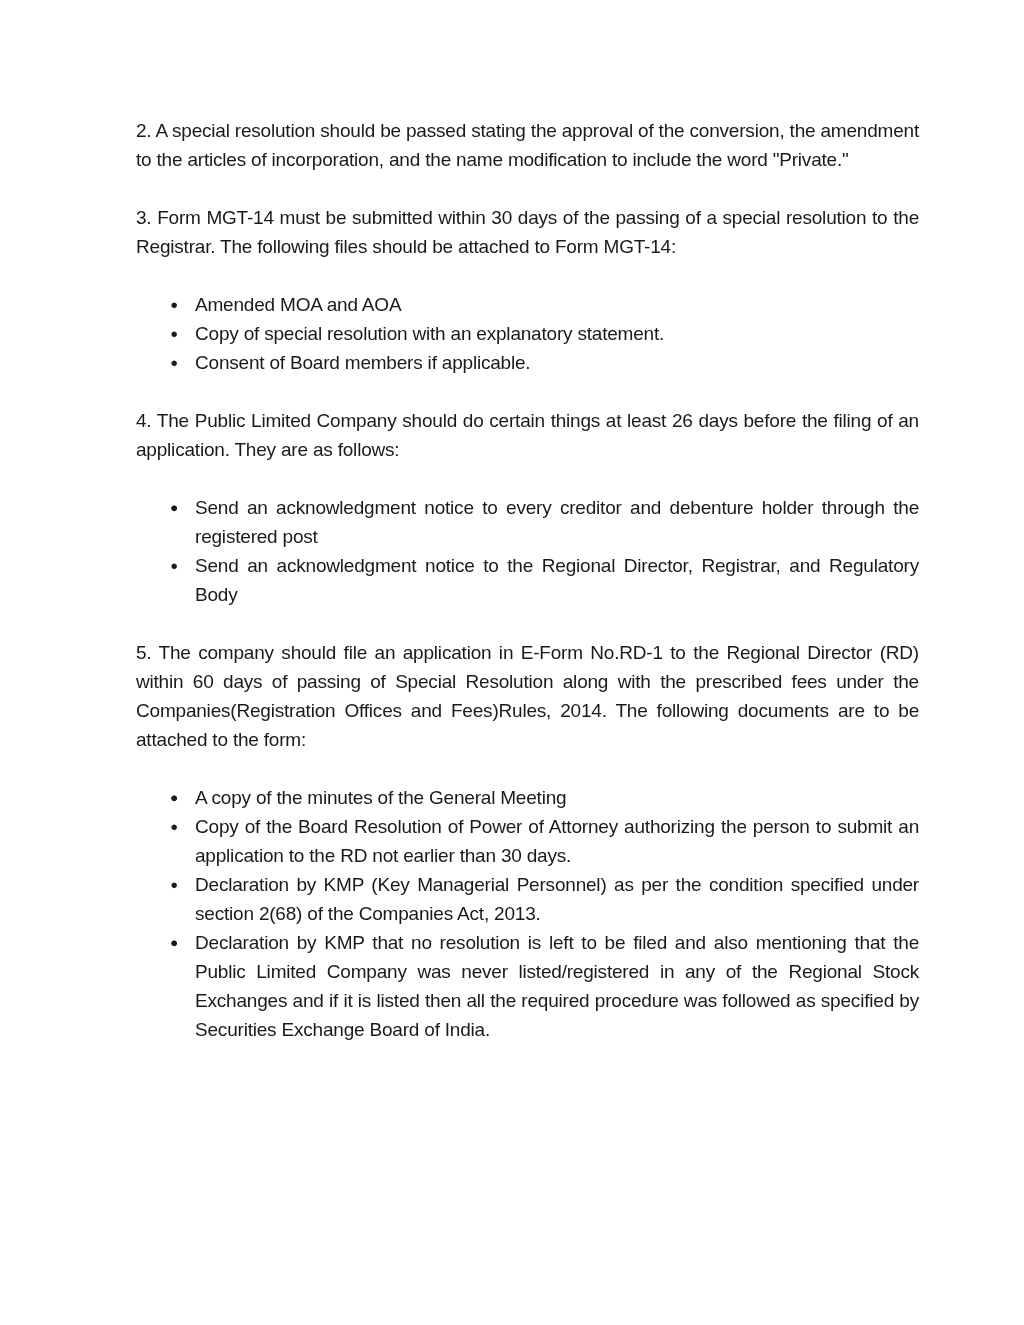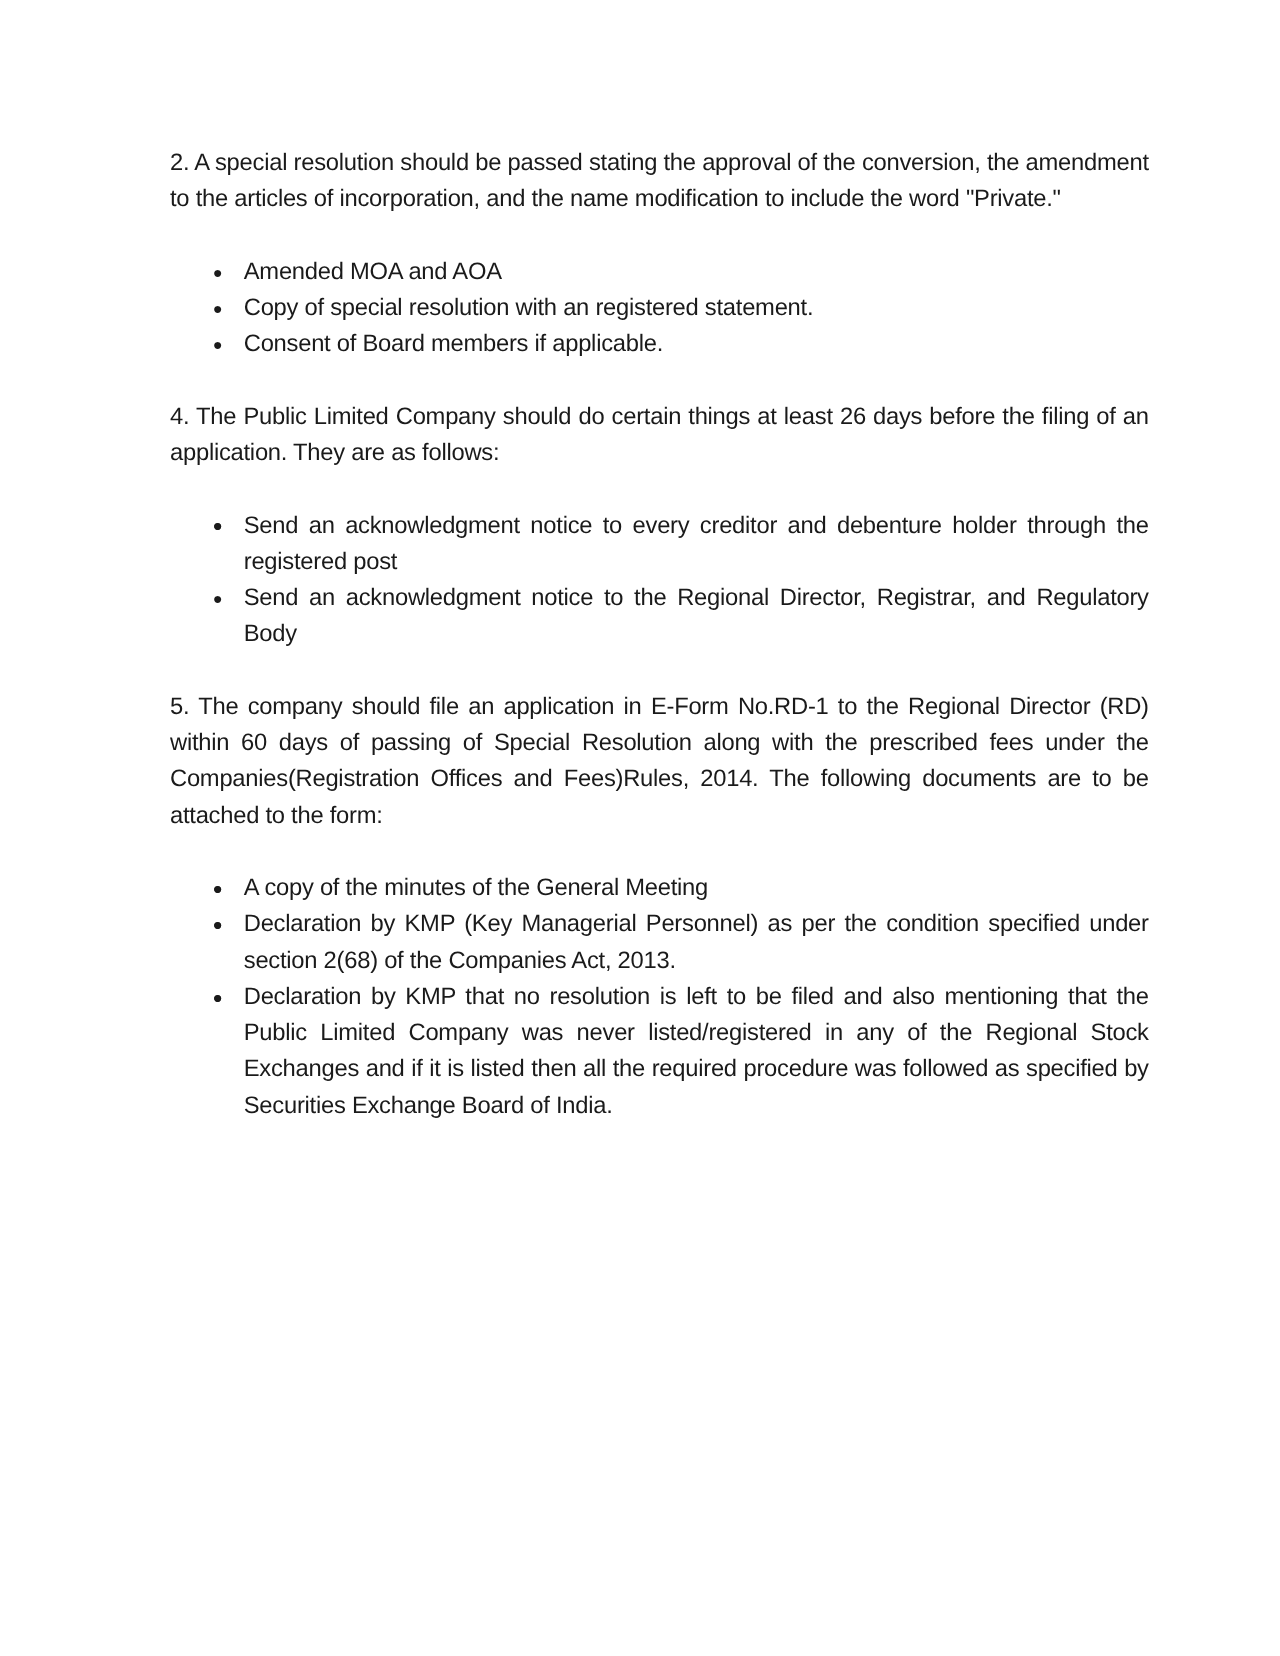--- a/index.html
+++ b/index.html
@@ -47,36 +47,37 @@
       font-size: 13px;
     }
   </style>
 </head>
 <body>
 
 <div class="page">
 
   <p class="para">2. A special resolution should be passed stating the approval of the conversion, the amendment to the articles of incorporation, and the name modification to include the word "Private."</p>
 
+  <p class="para">3. Form MGT-14 must be submitted within 30 days of the passing of a special resolution to the Registrar. The following files should be attached to Form MGT-14:</p>
   <ul class="bullets">
     <li><span class="bullet-dot">●</span><span>Amended MOA and AOA</span></li>
-    <li><span class="bullet-dot">●</span><span>Copy of special resolution with an registered statement.</span></li>
+    <li><span class="bullet-dot">●</span><span>Copy of special resolution with an explanatory statement.</span></li>
     <li><span class="bullet-dot">●</span><span>Consent of Board members if applicable.</span></li>
   </ul>
 
   <p class="para">4. The Public Limited Company should do certain things at least 26 days before the filing of an application. They are as follows:</p>
   <ul class="bullets">
     <li><span class="bullet-dot">●</span></li>
     <li><span class="bullet-dot">●</span><span>Send an acknowledgment notice to every creditor and debenture holder through the registered post</span></li>
     <li><span class="bullet-dot">●</span><span>Send an acknowledgment notice to the Regional Director, Registrar, and Regulatory Body</span></li>
   </ul>
 
   <p class="para">5. The company should file an application in E-Form No.RD-1 to the Regional Director (RD) within 60 days of passing of Special Resolution along with the prescribed fees under the Companies(Registration Offices and Fees)Rules, 2014. The following documents are to be attached to the form:</p>
   <ul class="bullets">
     <li><span class="bullet-dot">●</span></li>
     <li><span class="bullet-dot">●</span><span>A copy of the minutes of the General Meeting</span></li>
-    <li><span class="bullet-dot">●</span></li>
+    <li><span class="bullet-dot">●</span><span>Copy of the Board Resolution of Power of Attorney authorizing the person to submit an application to the RD not earlier than 30 days.</span></li>
     <li><span class="bullet-dot">●</span><span>Declaration by KMP (Key Managerial Personnel) as per the condition specified under section 2(68) of the Companies Act, 2013.</span></li>
     <li><span class="bullet-dot">●</span></li>
     <li><span class="bullet-dot">●</span><span>Declaration by KMP that no resolution is left to be filed and also mentioning that the Public Limited Company was never listed/registered in any of the Regional Stock Exchanges and if it is listed then all the required procedure was followed as specified by Securities Exchange Board of India.</span></li>
   </ul>
 
 </div>
 
 </body></html>

